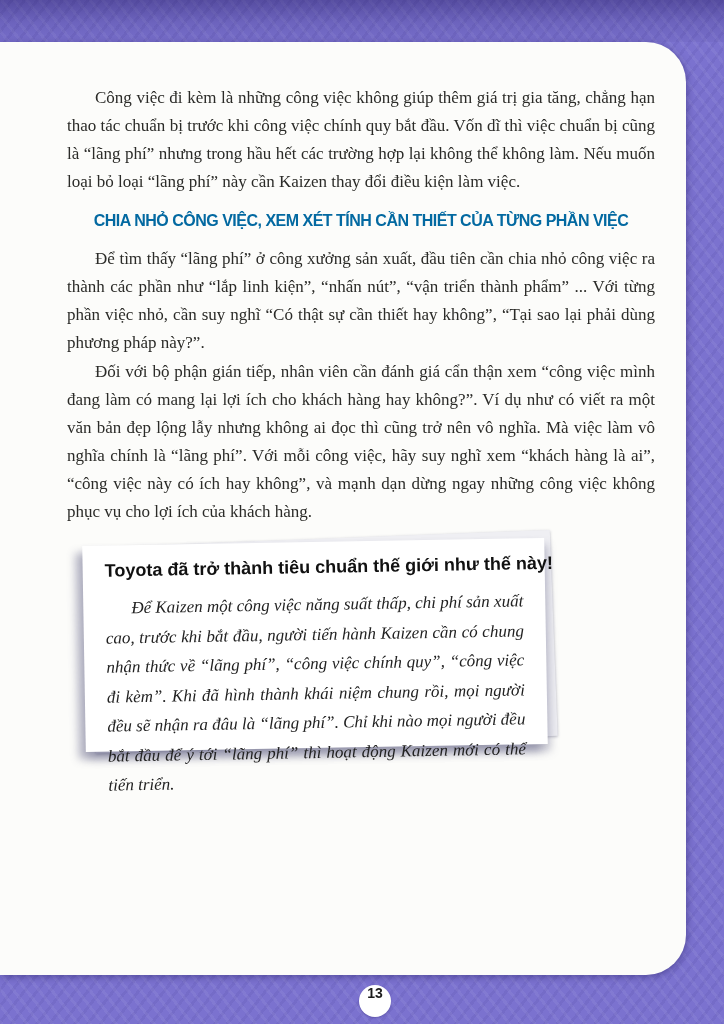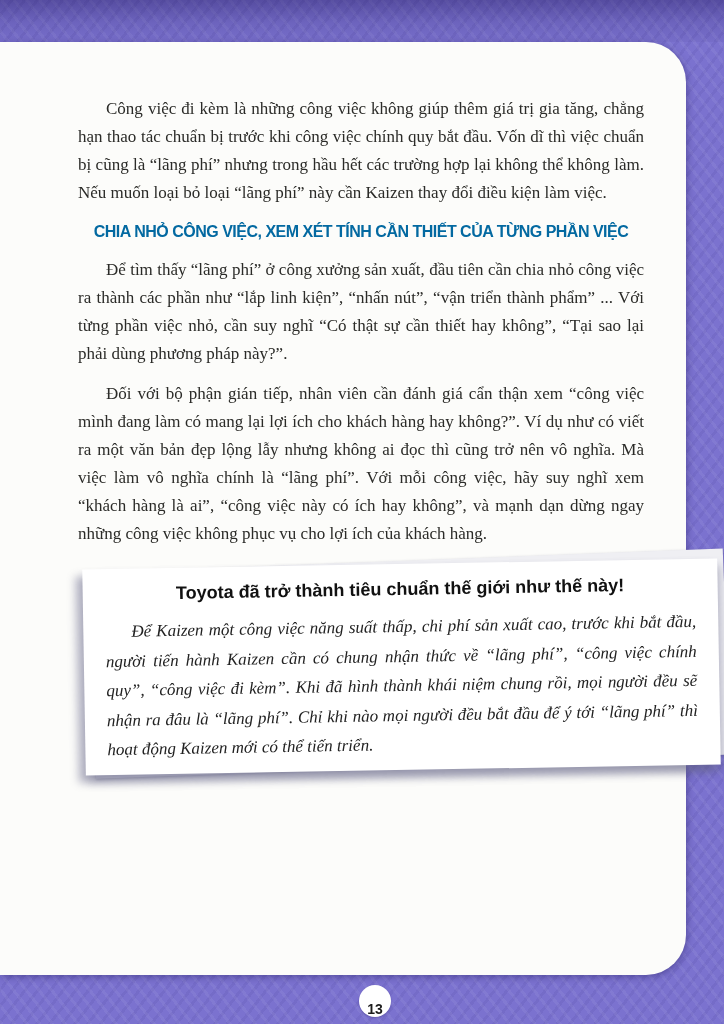--- a/index.html
+++ b/index.html
@@ -16,29 +16,29 @@
     background: linear-gradient(180deg, rgba(25,15,85,0.38), rgba(25,15,85,0.14) 55%, rgba(25,15,85,0.05));
   }
   .page {
     position: absolute; left: 0; top: 42px; width: 686px; height: 933px;
     background: #fcfcfa;
     border-radius: 0 40px 40px 0;
     box-shadow: 1px 2px 7px rgba(40,30,100,0.45);
   }
   .content { position: absolute; left: 66px; right: 30px; top: 41px; }
   .para {
-    margin: 12px; font-size: 17px; line-height: 28px; color: #2b2b28;
+    margin: 1px; font-size: 17px; line-height: 28px; color: #2b2b28;
     text-align: justify; text-indent: 28px;
   }
   .heading {
     margin: 16px 0 15px; font-family: "Liberation Sans", sans-serif;
     font-weight: 700; font-size: 16px; letter-spacing: -0.5px;
     color: #0369a1; text-align: center; white-space: nowrap; text-indent: 0;
   }
-  .callout-stack { position: relative; margin: 16px 0 0 18px; width: 635px; height: 206px; }
+  .callout-stack { position: relative; margin: 16px 0 0 18px; width: 462px; height: 206px; }
   .back-sheet {
     position: absolute; inset: 0; background: #efeff3;
     transform: rotate(-2.2deg) translate(8px, -3px);
     box-shadow: 0 1px 3px rgba(80,80,110,0.4);
   }
   .callout {
     position: absolute; inset: 0; background: #ffffff;
     transform: rotate(-1deg);
     box-shadow: -7px 7px 9px rgba(95,95,130,0.45), 3px 7px 9px rgba(95,95,130,0.35);
     padding: 15px 22px 0; box-sizing: border-box;
@@ -47,21 +47,21 @@
     margin: 0 0 12px; font-family: "Liberation Sans", sans-serif;
     font-size: 18px; font-weight: 700; color: #111; text-align: center; white-space: nowrap;
   }
   .callout-body {
     margin: 0; font-style: italic; font-size: 17px; line-height: 29.5px;
     color: #222; text-align: justify; text-indent: 26px;
   }
   .page-badge {
     position: absolute; left: 359px; top: 985px; width: 32px; height: 32px;
     border-radius: 50%; background: #ffffff;
-    display: flex; align-items: flex-end; justify-content: center;
+    display: flex; align-items: flex-start; justify-content: center;
     font-family: "Liberation Sans", sans-serif; font-weight: 700;
     font-size: 14px; color: #1c1c1c;
     box-shadow: 0 1px 2px rgba(40,30,100,0.3);
   }
 </style>
 </head>
 <body>
 
 <div class="top-band"></div>
 

